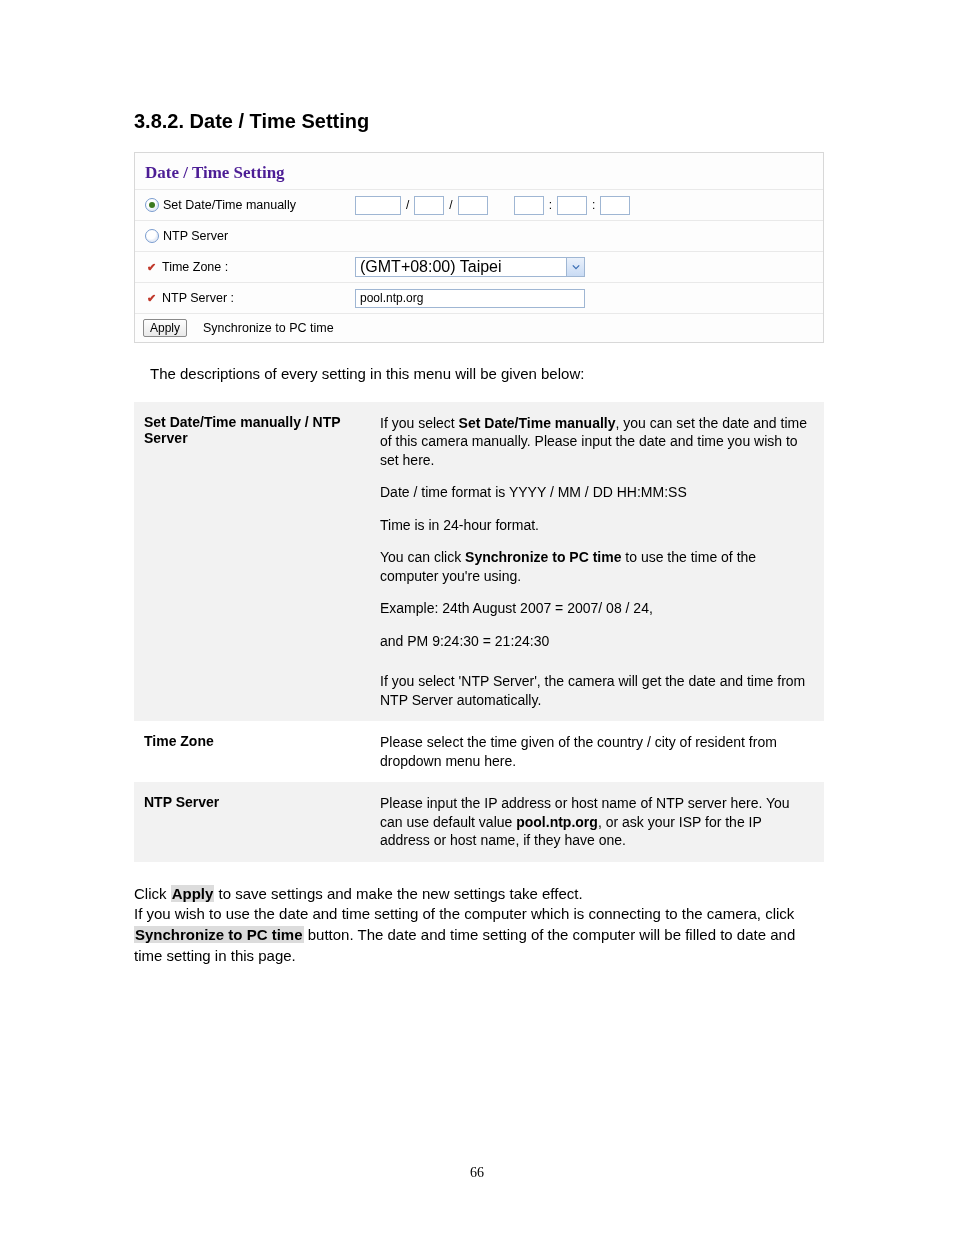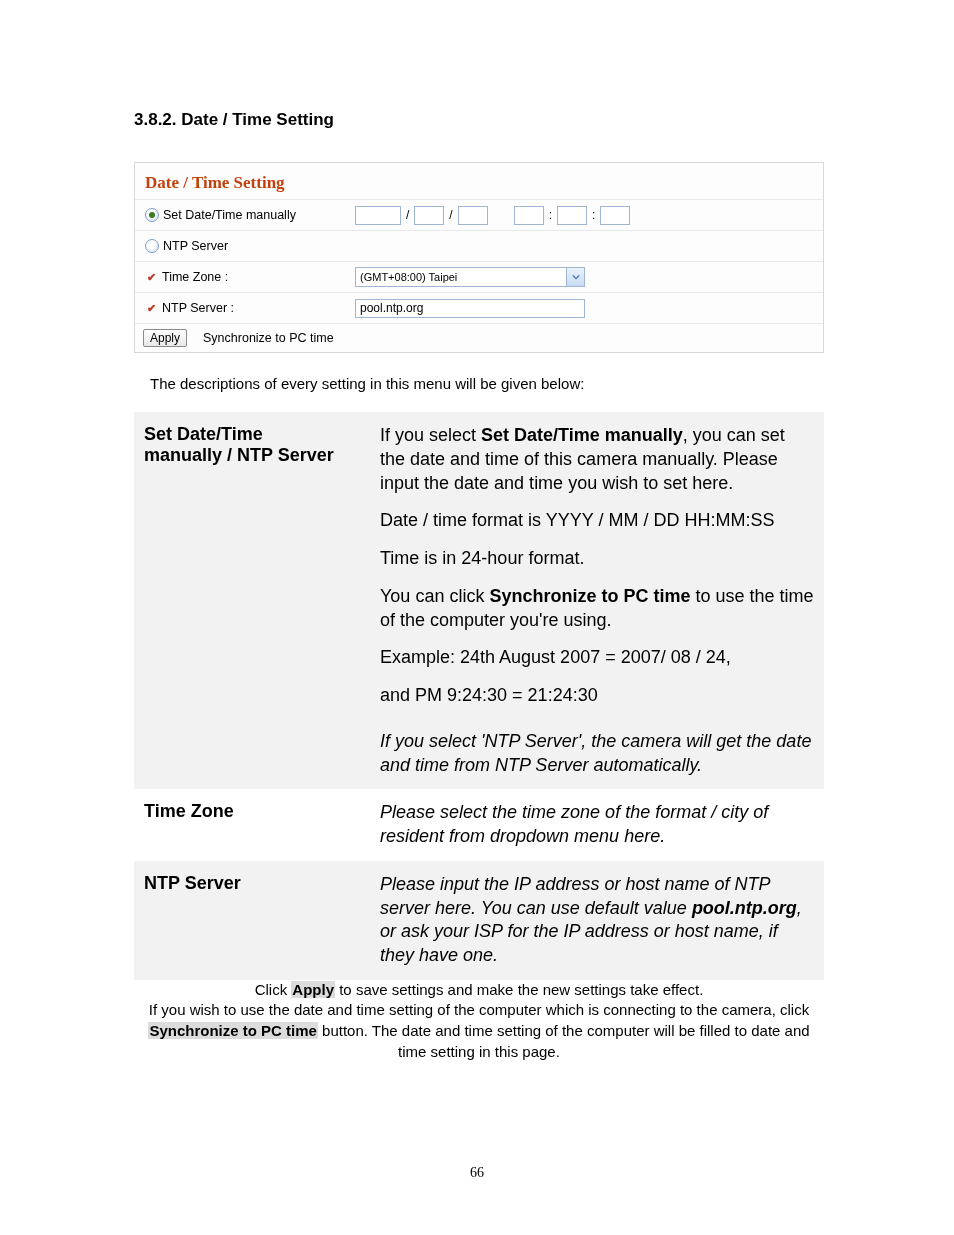--- a/index.html
+++ b/index.html
@@ -12,34 +12,34 @@
   }
   .page {
     width: 954px;
     padding: 110px 130px 0 134px;
     box-sizing: border-box;
     position: relative;
     height: 1235px;
   }
   .section-heading {
     font-weight: bold;
-    font-size: 17px;
-    margin-bottom: 32px;
+    font-size: 20px;
+    margin-bottom: 19px;
   }
   .intro { line-height: 1.35; margin-bottom: 20px; }
 
   
   .panel {
     border: 1px solid #d8d8d8;
     background: #fdfdfd;
     margin-bottom: 22px;
   }
   .panel-title {
     font-family: "Times New Roman", Times, serif;
-    color: #c2410c;
+    color: #4c1d95;
     font-weight: bold;
     font-size: 17px;
     padding: 10px 10px 6px 10px;
   }
   .panel-row {
     display: flex;
     align-items: center;
     padding: 3px 10px;
     min-height: 24px;
     font-size: 12.5px;
@@ -87,21 +87,21 @@
   .sep { padding: 0 3px; font-size: 12px; }
   .dd {
     border: 1px solid #9fb6d3;
     background: #fff;
     height: 20px;
     width: 230px;
     display: flex;
     align-items: center;
     justify-content: space-between;
     padding: 0 0 0 4px;
-    font-size: 11px;
+    font-size: 16px;
     box-sizing: border-box;
   }
   .dd .arrow {
     width: 17px; height: 18px;
     background: linear-gradient(#eaf1fb,#c9dbf4);
     border-left: 1px solid #9fb6d3;
     display: flex; align-items: center; justify-content: center;
   }
   .dd .arrow svg { width: 8px; height: 8px; }
   .btn {
@@ -111,32 +111,32 @@
     padding: 1px 6px;
     border-radius: 2px;
   }
   .btn-row { padding: 5px 8px; display:flex; gap:16px; align-items:center; border-top:1px solid #e9e9e9;}
   .btn-row .sync { font-size: 12.5px; }
 
   .desc-intro { margin: 4px 0 20px 16px; }
   table.desc {
     width: 100%;
     border-collapse: collapse;
-    font-size: 18px;
+    font-size: 14px;
   }
   table.desc td {
     vertical-align: top;
     padding: 12px 10px 12px 10px;
   }
   table.desc tr:nth-child(odd) td { background: #f2f2f2; }
   table.desc td.col-l { width: 200px; font-weight: bold; }
   table.desc td.col-r p { margin: 0 0 14px 16px; line-height: 1.32; }
-  table.desc td.col-r p:last-child { margin-bottom: 0; font-style: italic; }
-
-  .closing { line-height: 1.38; text-align: center; }
+  table.desc td.col-r p:last-child { margin-bottom: 0; }
+
+  .closing { margin-top: 22px; line-height: 1.38; }
   .hl { background: #dcdcdc; font-weight: bold; padding: 0 1px;}
 
   .page-num {
     position: absolute;
     bottom: 54px;
     left: 0; right: 0;
     text-align: center;
     font-family: "Times New Roman", Times, serif;
     font-size: 14px;
     margin-top: 24px;
@@ -223,21 +223,21 @@
         <p>Time is in 24-hour format.</p>
         <p><span>You can click </span><b>Synchronize to PC time</b><span> to use the time of the computer you're using.</span></p>
         <p>Example: 24th August 2007 = 2007/ 08 / 24,</p>
         <p>and PM 9:24:30 = 21:24:30</p>
         <p style="margin-top:22px">If you select 'NTP Server', the camera will get the date and time from NTP Server automatically.</p>
       </td>
     </tr>
     <tr>
       <td class="col-l">Time Zone</td>
       <td class="col-r">
-        <p>Please select the time zone of the format / city of resident from dropdown menu here.</p>
+        <p>Please select the time given of the country / city of resident from dropdown menu here.</p>
       </td>
     </tr>
     <tr>
       <td class="col-l">NTP Server</td>
       <td class="col-r">
         <p><span>Please input the IP address or host name of NTP server here. You can use default value </span><b>pool.ntp.org</b><span>, or ask your ISP for the IP address or host name, if they have one.</span></p>
       </td>
     </tr>
   </tbody>
     </table>

